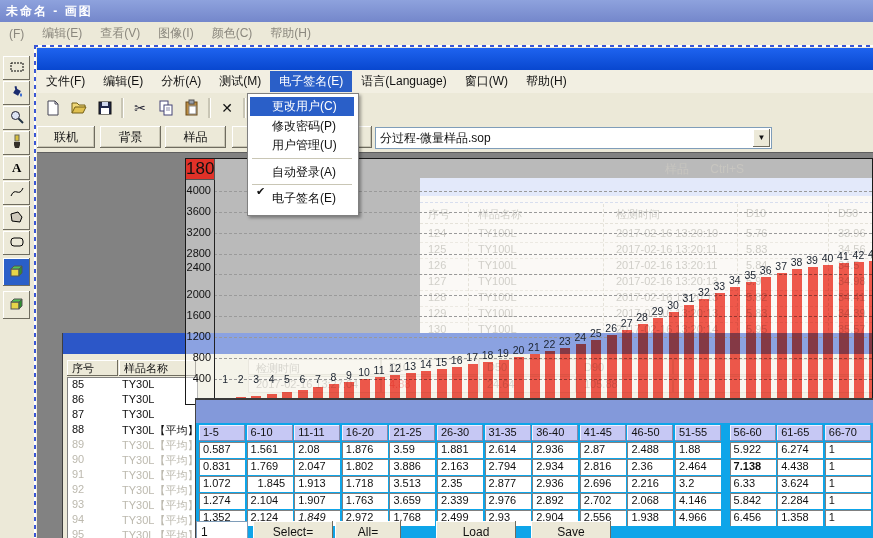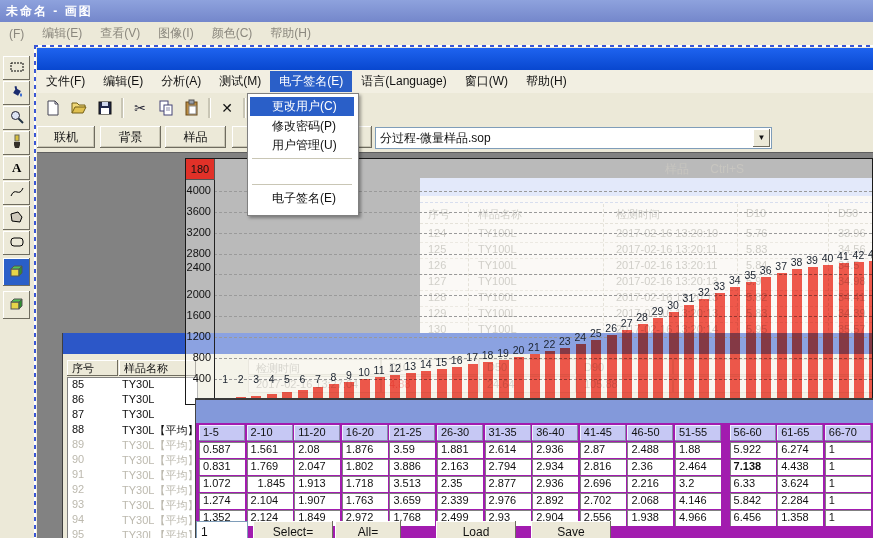--- a/index.html
+++ b/index.html
@@ -47,29 +47,29 @@
   .ltcell{position:absolute;height:16px;background:#ece9d8;box-shadow:inset -1px -1px 0 #6f6c5f,inset 1px 1px 0 #fff;padding:1px 0 0 5px;box-sizing:border-box;}
   #lt-body{position:absolute;left:4px;top:44px;width:129px;height:161px;background:#fff;border:1px solid #808080;}
   .ltrow{position:absolute;left:0;width:129px;height:15px;}
   .ltrow .c1{position:absolute;left:4px;}
   .ltrow .c2{position:absolute;left:54px;white-space:nowrap;}
   .gbox{position:absolute;height:16px;background:#f4f1e4;border:1px solid #d8d3c3;box-sizing:border-box;color:#b5b1a5;padding:1px 0 0 7px;white-space:nowrap;overflow:hidden;}
   
   #chart{left:185px;top:158px;width:688px;height:247px;border:1px solid #1a1a1a;box-sizing:border-box;overflow:hidden;}
   #chart .haze{position:absolute;left:0;top:0;right:0;bottom:0;background:rgba(255,255,255,0.45);}
   #chart .badge{position:absolute;left:0;top:0;width:28px;height:20px;background:#e13128;color:#111;
-    font-size:11px;text-align:center;line-height:20px;border-right:1px solid #555;border-bottom:1px solid #555;}
+    font-size:17px;text-align:center;line-height:20px;border-right:1px solid #555;border-bottom:1px solid #555;}
   .gridline{position:absolute;left:28px;right:0;height:0;border-top:1px dashed #9a9a9a;}
   .ytick{position:absolute;left:0;width:25px;text-align:right;font-size:11px;color:#111;}
   .bar{position:absolute;width:10px;background:#f25a4e;mix-blend-mode:multiply;}
   .barlab{position:absolute;font-size:10.5px;color:#1c2430;}
   #yaxis{position:absolute;left:28px;top:20px;width:1px;height:221px;background:#222;}
   #xaxis{position:absolute;left:28px;top:241px;right:0;height:2px;background:#222;}
   
-  #win-front{left:195px;top:398px;width:678px;height:140px;background:#a21caf;overflow:hidden;border-left:1px solid #444;}
+  #win-front{left:195px;top:398px;width:678px;height:140px;background:#0ea5e9;overflow:hidden;border-left:1px solid #444;}
   #win-front .topline{position:absolute;left:0;top:0;width:678px;height:2px;background:#3a3a3a;}
   #win-front .title{position:absolute;left:0;top:2px;width:678px;height:23px;background:#8399da;}
   .dhead{position:absolute;top:27px;height:16px;width:46px;background:#c6c8f4;box-shadow:inset -1px -1px 0 #8888aa,inset 1px 1px 0 #f0f0ff;padding:1px 0 0 4px;box-sizing:border-box;font-size:11px;}
   .dcell{position:absolute;height:16px;width:46px;background:#fff;box-shadow:inset 1px 1px 0 #808080,inset -1px -1px 0 #fff;padding:1px 0 0 4px;box-sizing:border-box;font-size:11px;}
   .cbtn{position:absolute;top:123px;height:22px;background:#ece9d8;box-shadow:inset -1px -1px 0 #6f6c5f,inset 1px 1px 0 #fff;text-align:center;line-height:22px;}
   
   #dropdown{left:247px;top:93px;width:110px;height:121px;background:#fff;border:1px solid #808080;box-shadow:2px 2px 3px rgba(0,0,0,.35);}
   .dditem{position:absolute;left:2px;width:104px;height:19px;line-height:19px;padding-left:22px;box-sizing:border-box;}
   .dditem.hl{background:#2a5fc8;color:#fff;}
   .ddsep{position:absolute;left:4px;width:100px;height:1px;background:#c9c6b5;border-bottom:1px solid #fff;}
@@ -482,22 +482,22 @@
         <div class="barlab" style="left: 682px; top: 89.405px;">43</div>
       </div>
     <div class="badge">180</div>
   </div>
 
   <div id="win-front" class="abs">
     <div class="topline"></div>
     <div class="title"></div>
     <div id="dt-head">
         <div class="dhead" style="left: 3px;">1-5</div>
-        <div class="dhead" style="left: 50.6px;">2-10</div>
-        <div class="dhead" style="left: 98.2px;">11-20</div>
+        <div class="dhead" style="left: 50.6px;">6-10</div>
+        <div class="dhead" style="left: 98.2px;">11-11</div>
         <div class="dhead" style="left: 145.8px;">16-20</div>
         <div class="dhead" style="left: 193.4px;">21-25</div>
         <div class="dhead" style="left: 241px;">26-30</div>
         <div class="dhead" style="left: 288.6px;">31-35</div>
         <div class="dhead" style="left: 336.2px;">36-40</div>
         <div class="dhead" style="left: 383.8px;">41-45</div>
         <div class="dhead" style="left: 431.4px;">46-50</div>
         <div class="dhead" style="left: 479px;">51-55</div>
         <div class="dhead" style="left: 533.6px;">56-60</div>
         <div class="dhead" style="left: 581.2px;">61-65</div>
@@ -555,21 +555,21 @@
         <div class="dcell" style="left: 288.6px; top: 95px;">2.976</div>
         <div class="dcell" style="left: 336.2px; top: 95px;">2.892</div>
         <div class="dcell" style="left: 383.8px; top: 95px;">2.702</div>
         <div class="dcell" style="left: 431.4px; top: 95px;">2.068</div>
         <div class="dcell" style="left: 479px; top: 95px;">4.146</div>
         <div class="dcell" style="left: 533.6px; top: 95px;">5.842</div>
         <div class="dcell" style="left: 581.2px; top: 95px;">2.284</div>
         <div class="dcell" style="left: 628.8px; top: 95px;">1</div>
         <div class="dcell" style="left: 3px; top: 112px;">1.352</div>
         <div class="dcell" style="left: 50.6px; top: 112px;">2.124</div>
-        <div class="dcell" style="left: 98.2px; top: 112px;">1.849</div>
+        <div class="dcell" style="left: 98.2px; top: 112px; font-style: italic;">1.849</div>
         <div class="dcell" style="left: 145.8px; top: 112px;">2.972</div>
         <div class="dcell" style="left: 193.4px; top: 112px;">1.768</div>
         <div class="dcell" style="left: 241px; top: 112px;">2.499</div>
         <div class="dcell" style="left: 288.6px; top: 112px;">2.93</div>
         <div class="dcell" style="left: 336.2px; top: 112px;">2.904</div>
         <div class="dcell" style="left: 383.8px; top: 112px;">2.556</div>
         <div class="dcell" style="left: 431.4px; top: 112px;">1.938</div>
         <div class="dcell" style="left: 479px; top: 112px;">4.966</div>
         <div class="dcell" style="left: 533.6px; top: 112px;">6.456</div>
         <div class="dcell" style="left: 581.2px; top: 112px;">1.358</div>
@@ -585,17 +585,18 @@
   </div>
 
   <div class="abs dashH" style="left:34px;top:45px;width:839px;"></div>
   <div class="abs dashV" style="left:34px;top:45px;height:493px;"></div>
 
   <div id="dropdown" class="abs">
       <div class="dditem hl" style="top: 3px;">更改用户(C)</div>
       <div class="dditem" style="top: 22.5px;">修改密码(P)</div>
       <div class="dditem" style="top: 42px;">用户管理(U)</div>
       <div class="ddsep" style="top: 63.5px;"></div>
+      <div class="dditem" style="top: 68.5px;">自动登录(A)<div class="ddcheck">✔</div></div>
       <div class="ddsep" style="top: 90px;"></div>
       <div class="dditem" style="top: 95px;">电子签名(E)</div>
     </div>
 
 </div>
 
 </body></html>

